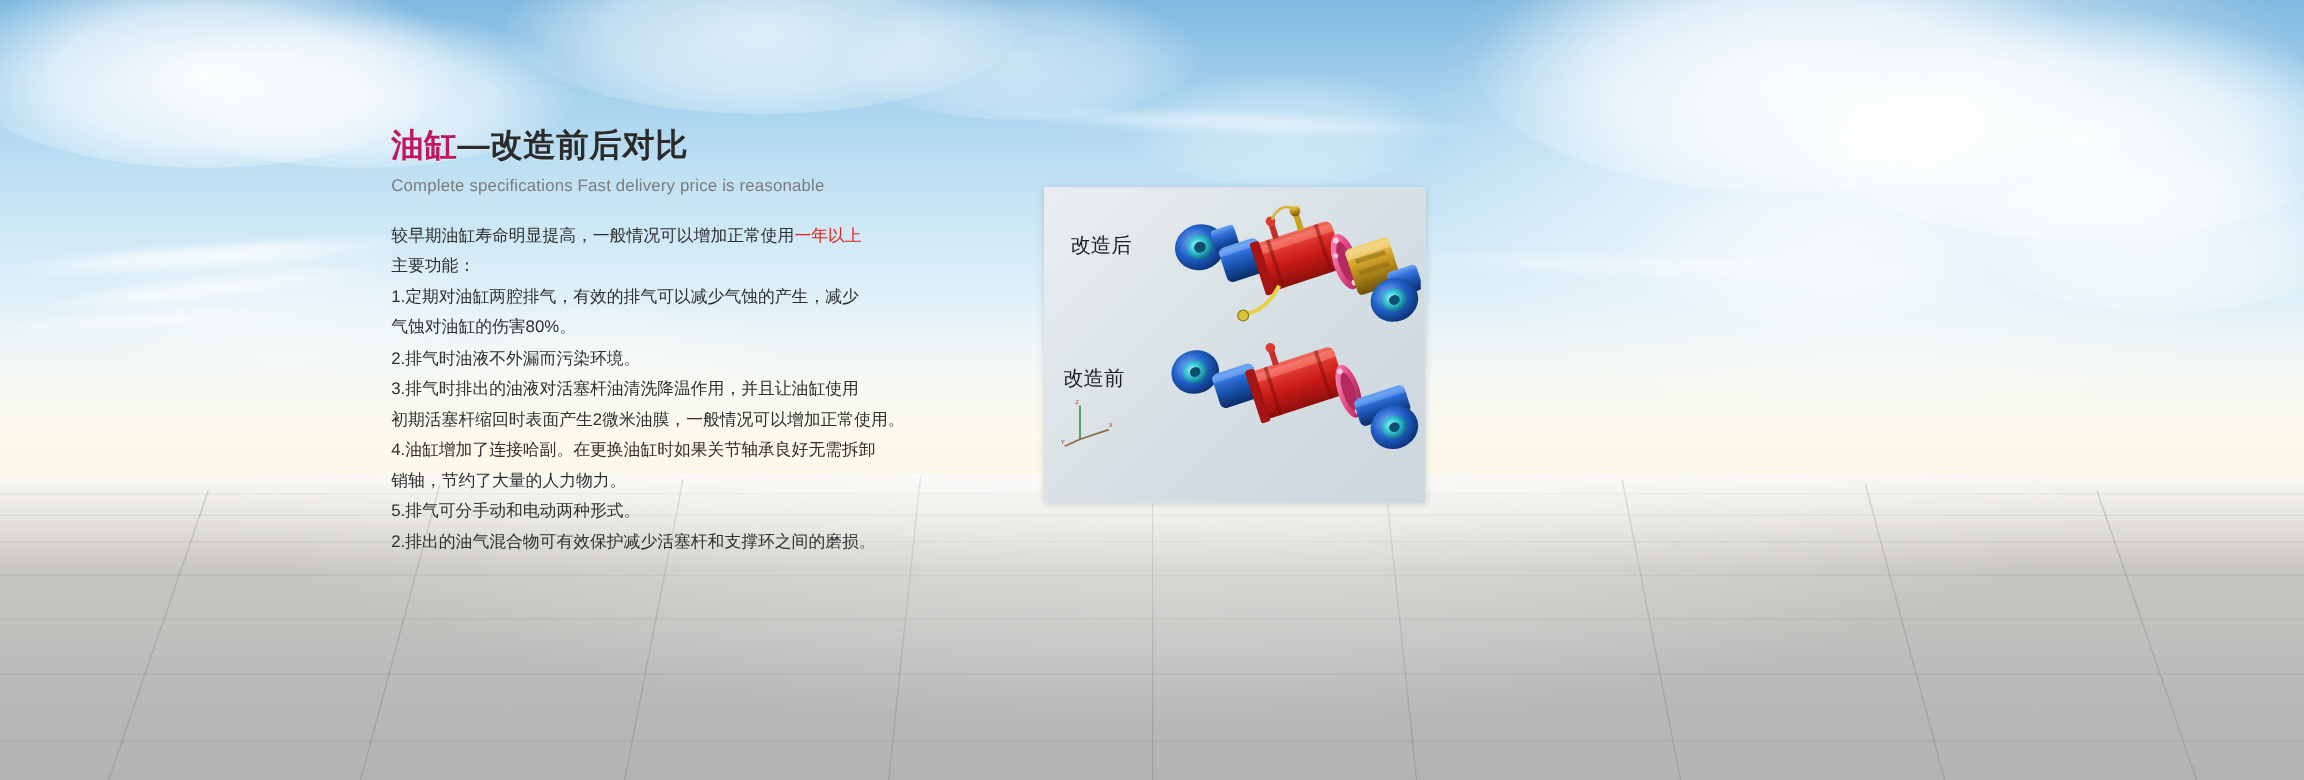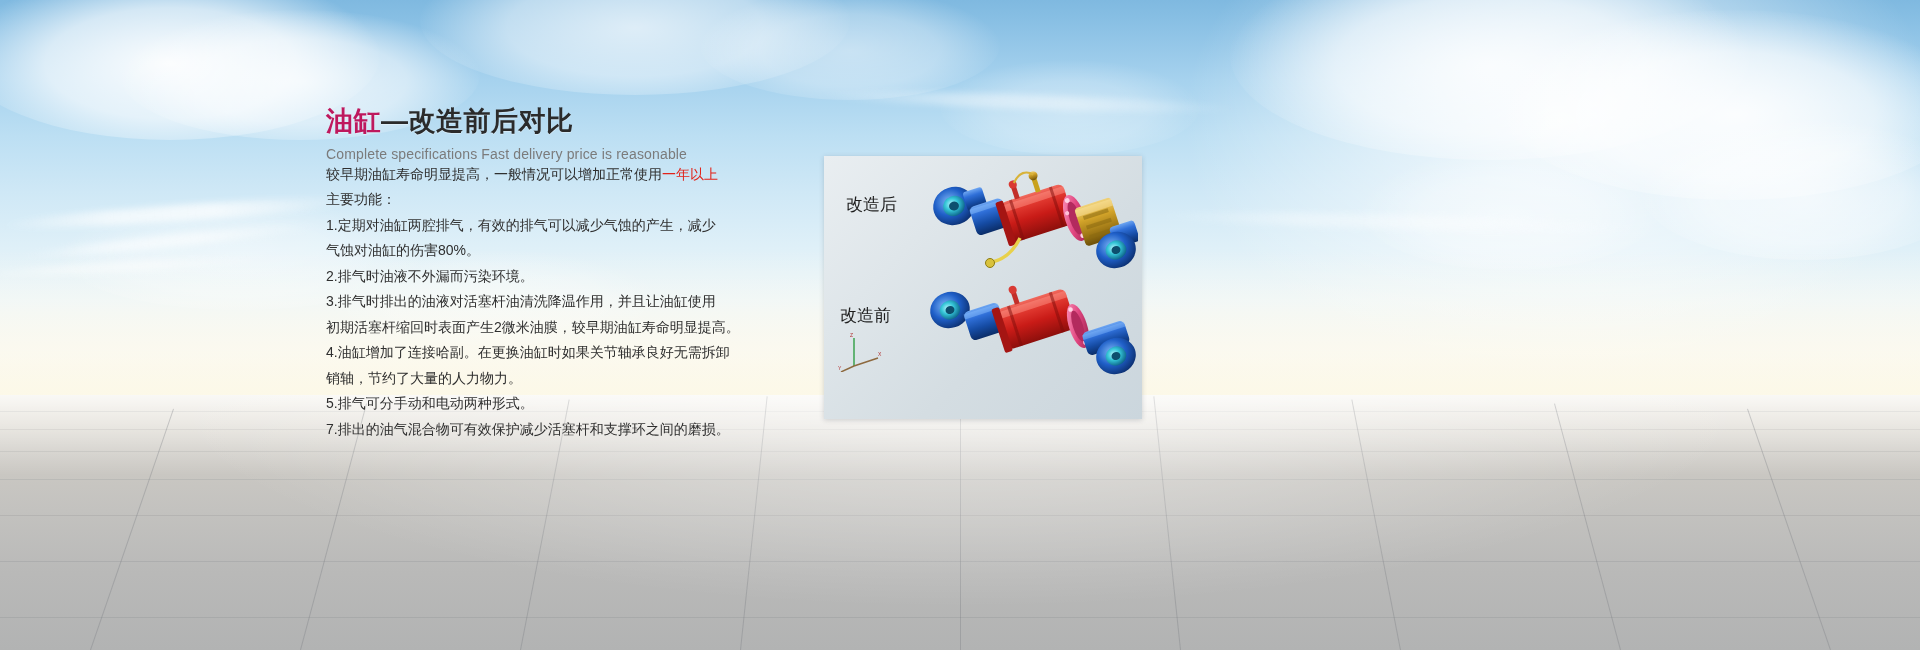--- a/index.html
+++ b/index.html
@@ -105,30 +105,31 @@
   }
   .headline .hl-red { color: #be185d; }
   .subtitle {
     margin-top: 7px;
     font-size: 14px;
     color: #7b7b7b;
     letter-spacing: .15px;
     white-space: nowrap;
   }
   .body {
+    margin-top: 22px;
     font-size: 14px;
     color: #2f2f2f;
     line-height: 25.5px;
   }
   .body p { margin: 0; white-space: nowrap; }
   .body .red { color: #e2231a; }
 
   
   .panel {
-    position: absolute; left: 824px; top: 156px;
+    position: absolute; left: 870px; top: 156px;
     width: 318px; height: 263px;
     background: linear-gradient(135deg, #e9eef1 0%, #dfe6ea 30%, #d4dde2 62%, #cbd6dd 100%);
     box-shadow: 0 1px 5px rgba(60,70,80,.22);
   }
   .panel-label {
     position: absolute;
     font-family: "Liberation Serif", "DejaVu Serif", serif;
     font-size: 17px;
     color: #1d1d1d;
     white-space: nowrap;
@@ -197,25 +198,25 @@
     </div>
     <div class="subtitle">Complete specifications Fast delivery price is reasonable</div>
 
     <div class="body">
       <p><span>较早期油缸寿命明显提高，一般情况可以增加正常使用</span><span class="red">一年以上</span></p>
       <p>主要功能：</p>
       <p>1.定期对油缸两腔排气，有效的排气可以减少气蚀的产生，减少</p>
       <p>气蚀对油缸的伤害80%。</p>
       <p>2.排气时油液不外漏而污染环境。</p>
       <p>3.排气时排出的油液对活塞杆油清洗降温作用，并且让油缸使用</p>
-      <p>初期活塞杆缩回时表面产生2微米油膜，较早期油缸寿命明显提高。</p>
+      <p>初期活塞杆缩回时表面产生2微米油膜，一般情况可以增加正常使用。</p>
       <p>4.油缸增加了连接哈副。在更换油缸时如果关节轴承良好无需拆卸</p>
       <p>销轴，节约了大量的人力物力。</p>
       <p>5.排气可分手动和电动两种形式。</p>
-      <p>7.排出的油气混合物可有效保护减少活塞杆和支撑环之间的磨损。</p>
+      <p>2.排出的油气混合物可有效保护减少活塞杆和支撑环之间的磨损。</p>
     </div>
   </div>
 
   <div class="panel">
 
     <div class="panel-label label-after">改造后</div>
     <div class="panel-label label-before">改造前</div>
 
     <svg class="cyl" style="left:96px; top:10px;" width="218" height="112" viewBox="0 0 218 112">
       <defs>

